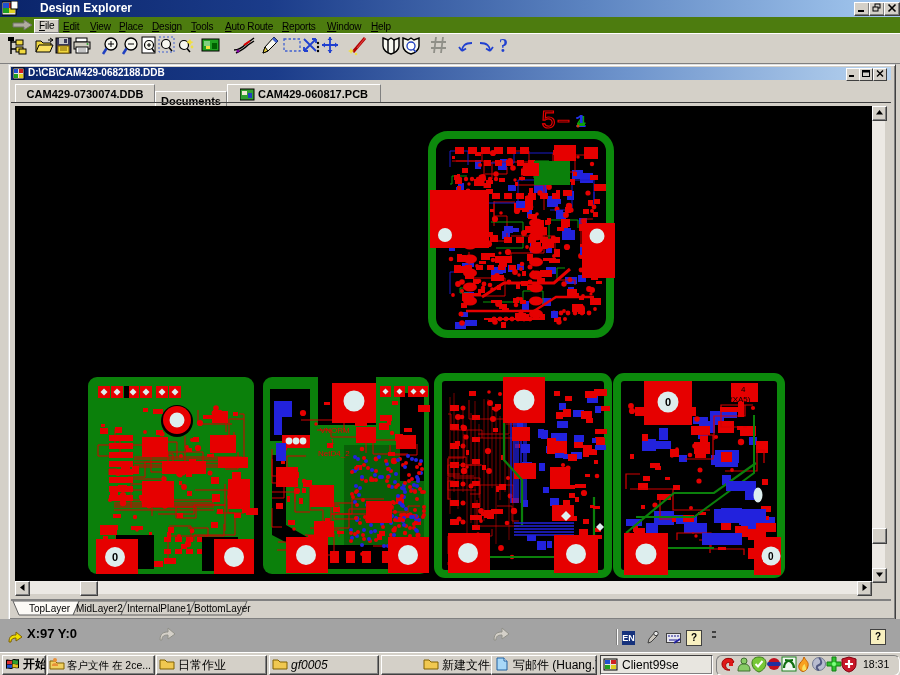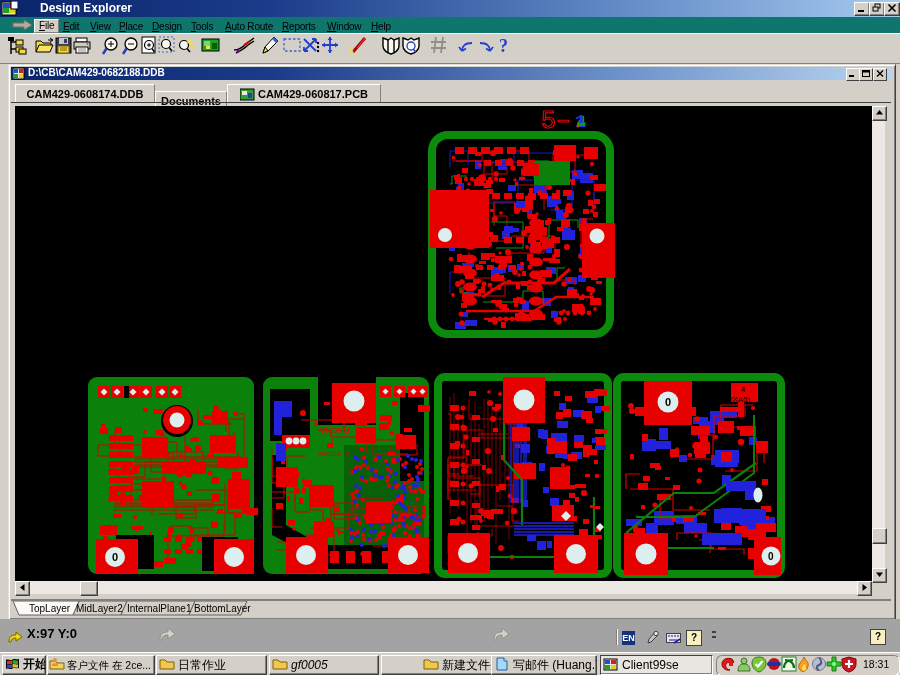--- a/index.html
+++ b/index.html
@@ -3,21 +3,21 @@
 <style>
 html,body{margin:0;padding:0;}
 body{width:900px;height:675px;overflow:hidden;font-family:"Liberation Sans",sans-serif;}
 #screen{position:absolute;left:0;top:0;width:900px;height:675px;background:#d4d0c8;}
 .abs{position:absolute;}
 
 #titlebar{left:0;top:0;width:900px;height:17px;background:linear-gradient(to right,#0a246a 0%,#1b3c8a 30%,#5b83c0 65%,#a6caf0 100%);}
 #titlebar .ttext{position:absolute;left:20px;top:1px;color:#fff;font-weight:bold;font-size:12px;letter-spacing:0px;padding-left:20px;}
 .wbtn{position:absolute;top:2px;width:14px;height:12px;background:#d4d0c8;border-top:1px solid #fff;border-left:1px solid #fff;border-right:1px solid #404040;border-bottom:1px solid #404040;box-shadow:inset -1px -1px 0 #808080;font-size:9px;line-height:10px;text-align:center;font-weight:bold;color:#000;}
 
-#menubar{left:0;top:17px;width:900px;height:16px;background:#0f766e;font-size:10px;letter-spacing:-0.2px;color:#000;}
+#menubar{left:0;top:17px;width:900px;height:16px;background:#4d7c0f;font-size:10px;letter-spacing:-0.2px;color:#000;}
 #menubar span.mi{position:absolute;top:4px;}
 u{text-decoration:underline;}
 
 #toolbar{left:0;top:33px;width:900px;height:29px;background:#d4d0c8;border-top:1px solid #fff;border-bottom:1px solid #808080;}
 
 #childwin{left:8px;top:64px;width:886px;height:554px;background:#d4d0c8;border-top:1px solid #dfdfdf;border-left:1px solid #dfdfdf;border-right:1px solid #404040;border-bottom:1px solid #404040;box-shadow:inset 1px 1px 0 #fff, inset -1px -1px 0 #808080;}
 #ctitle{left:2px;top:2px;width:880px;height:13px;background:linear-gradient(to right,#0a246a 0%,#1b3c8a 30%,#6e94cc 70%,#b8d4f0 100%);}
 #ctitle .ttext{position:absolute;left:17px;top:0px;color:#fff;font-weight:bold;font-size:10px;}
 .cbtn{position:absolute;top:1px;width:12px;height:11px;background:#d4d0c8;border-top:1px solid #fff;border-left:1px solid #fff;border-right:1px solid #404040;border-bottom:1px solid #404040;font-size:8px;line-height:9px;text-align:center;font-weight:bold;color:#000;}
 
@@ -207,21 +207,21 @@
           </svg></div>
       <div class="cbtn" style="left:848px"><svg width="10" height="9">
             <rect x="1.5" y="1.5" width="7" height="6" fill="none" stroke="#000"></rect>
             <rect x="1.5" y="1.5" width="7" height="2" fill="#000"></rect>
           </svg></div>
       <div class="cbtn" style="left:862px"><svg width="10" height="9">
             <path d="M2 1.5 L8 7.5 M8 1.5 L2 7.5" stroke="#000" stroke-width="1.4"></path>
           </svg></div>
     </div>
     <div id="doctabs" class="abs">
-      <div class="dtab" style="left:4px;width:138px;">CAM429-0608174.DDB</div>
+      <div class="dtab" style="left:4px;width:138px;">CAM429-0730074.DDB</div>
       <div class="dtab" style="left:144px;width:70px;margin-top:7px;">Documents</div>
       <div class="dtab" style="left:216px;width:152px;"><svg style="vertical-align:-3px;margin-right:3px" width="15" height="13">
             <rect x="0" y="1" width="14" height="11" fill="#30a030" stroke="#000"></rect>
             <rect x="2" y="3" width="5" height="4" fill="#f0e8d0"></rect>
             <rect x="8" y="5" width="4" height="5" fill="#2040c0"></rect>
           </svg>CAM429-060817.PCB</div>
       <div id="dtabline"></div>
     </div>
     <div id="canvas" class="abs"><svg width="857" height="475">
           <g transform="translate(-1,-1)">

